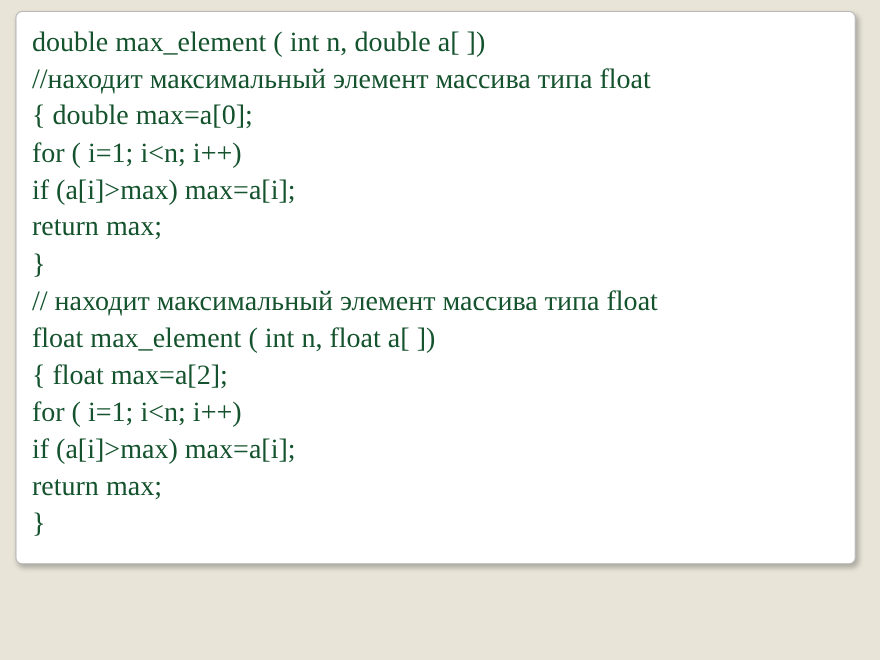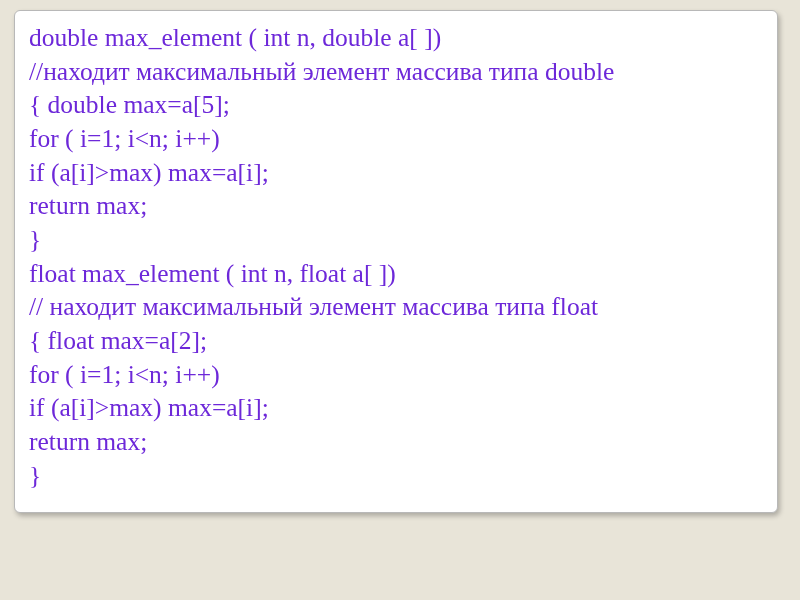--- a/index.html
+++ b/index.html
@@ -26,37 +26,37 @@
     border: 1px solid #b8b8b8;
     border-radius: 6px;
     box-shadow: 2px 3px 5px rgba(0,0,0,0.25);
     padding: 10px 14px 20px 14px;
     box-sizing: border-box;
   }
   .code-line {
     font-family: "Times New Roman", Times, serif;
     font-size: 25.5px;
     line-height: 1.32;
-    color: #6d28d9;
+    color: #14532d;
     white-space: pre;
   }
 </style>
 </head>
 <body>
 
 <div class="outer">
   <div class="panel">
     <div class="code-line">double max_element ( int n, double a[ ])</div>
-    <div class="code-line">//находит максимальный элемент массива типа double</div>
-    <div class="code-line">{ double max=a[5];</div>
+    <div class="code-line">//находит максимальный элемент массива типа float</div>
+    <div class="code-line">{ double max=a[0];</div>
     <div class="code-line">for ( i=1; i&lt;n; i++)</div>
     <div class="code-line">if (a[i]&gt;max) max=a[i];</div>
     <div class="code-line">return max;</div>
     <div class="code-line">}</div>
+    <div class="code-line">// находит максимальный элемент массива типа float</div>
     <div class="code-line">float max_element ( int n, float a[ ])</div>
-    <div class="code-line">// находит максимальный элемент массива типа float</div>
     <div class="code-line">{ float max=a[2];</div>
     <div class="code-line">for ( i=1; i&lt;n; i++)</div>
     <div class="code-line">if (a[i]&gt;max) max=a[i];</div>
     <div class="code-line">return max;</div>
     <div class="code-line">}</div>
   </div>
 </div>
 
 </body></html>

